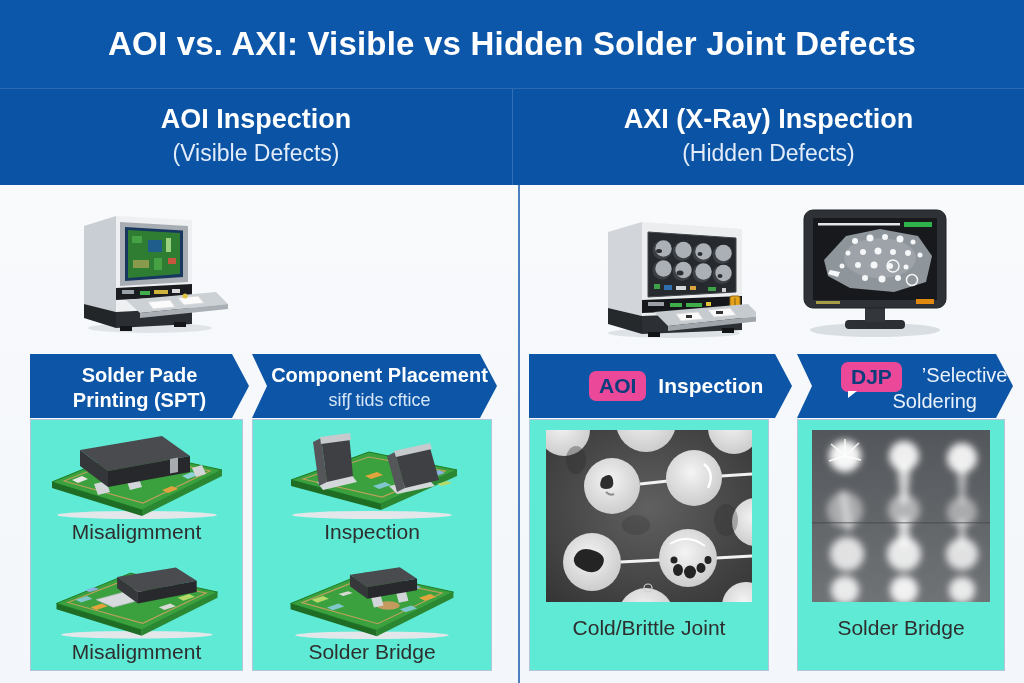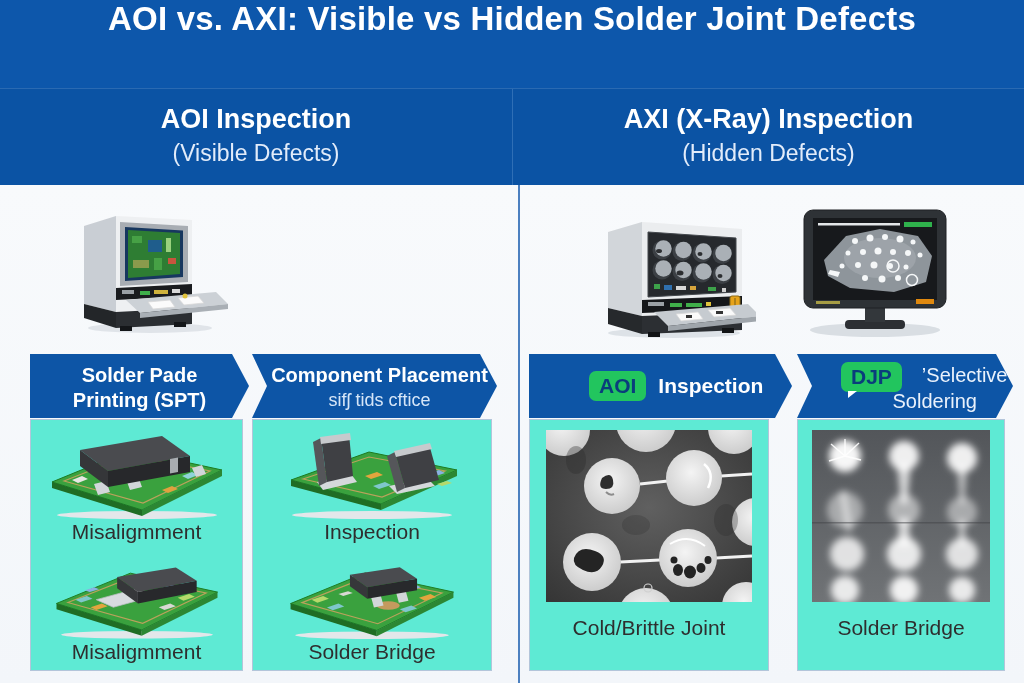--- a/index.html
+++ b/index.html
@@ -3,21 +3,21 @@
 <meta charset="utf-8">
 <style>
   html,body { margin:0; padding:0; background:#ffffff; }
   .page {
     position:relative; width:1024px; height:683px; overflow:hidden;
     font-family:"Liberation Sans", sans-serif; background:#ffffff;
   }
   
   .title-bar {
     position:absolute; top:0; left:0; width:1024px; height:88px;
-    background:#0d57ab; display:flex; align-items:flex-start; justify-content:center;
+    background:#0d57ab; display:flex; align-items:center; justify-content:center;
   }
   .title-bar h1 {
     margin:0; color:#ffffff; font-size:33px; font-weight:bold; letter-spacing:0.2px;
   }
   
   .col-headers {
     position:absolute; top:88px; left:0; width:1024px; height:97px;
     background:#0b53a4; border-top:1px solid #2a6ab2; box-sizing:border-box; display:flex;
   }
   .col-header { width:512px; text-align:center; padding-top:15px; box-sizing:border-box; }
@@ -38,21 +38,21 @@
     position:absolute; top:354px; height:64px; background:#0d55a6; color:#ffffff;
     box-sizing:border-box;
   }
   .banner-a { left:30px;  width:219px; clip-path:polygon(0 0, 202px 0, 100% 50%, 202px 100%, 0 100%); text-align:center; padding-top:9px; }
   .banner-b { left:252px; width:245px; clip-path:polygon(0 0, 228px 0, 100% 50%, 228px 100%, 0 100%, 15px 50%); text-align:center; padding-top:9px; padding-left:10px; }
   .banner-c { left:529px; width:263px; clip-path:polygon(0 0, 246px 0, 100% 50%, 246px 100%, 0 100%); display:flex; align-items:center; gap:12px; padding-left:60px; }
   .banner-d { left:797px; width:216px; clip-path:polygon(0 0, 199px 0, 100% 50%, 199px 100%, 0 100%, 15px 50%); padding-top:8px; }
   .banner .bold-line { font-size:20px; font-weight:bold; line-height:25px; }
   .banner .sub-line  { font-size:18px; color:#d6e6f8; line-height:24px; }
   .badge {
-    display:inline-block; background:#22c55e; color:#0a3d7c; font-weight:bold;
+    display:inline-block; background:#ec4899; color:#0a3d7c; font-weight:bold;
     font-size:21px; padding:3px 10px; border-radius:7px;
   }
   .badge.bubble { position:relative; }
   .badge.bubble::after {
     content:""; position:absolute; left:7px; bottom:-6px; width:0; height:0;
     border-top:7px solid #ffffff; border-right:9px solid transparent;
   }
   .banner-c .label { font-size:21px; font-weight:bold; }
   .d-row1 { display:flex; align-items:flex-start; gap:20px; padding-left:44px; }
   .d-line1 { font-size:20px; color:#eaf2fc; padding-top:2px; }

